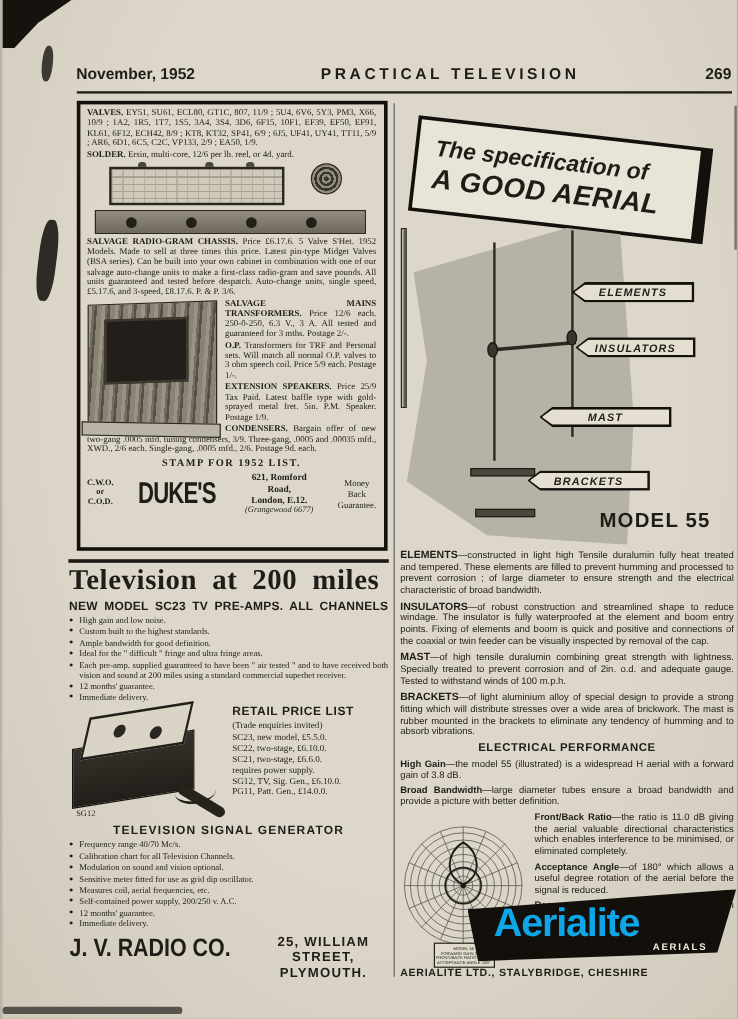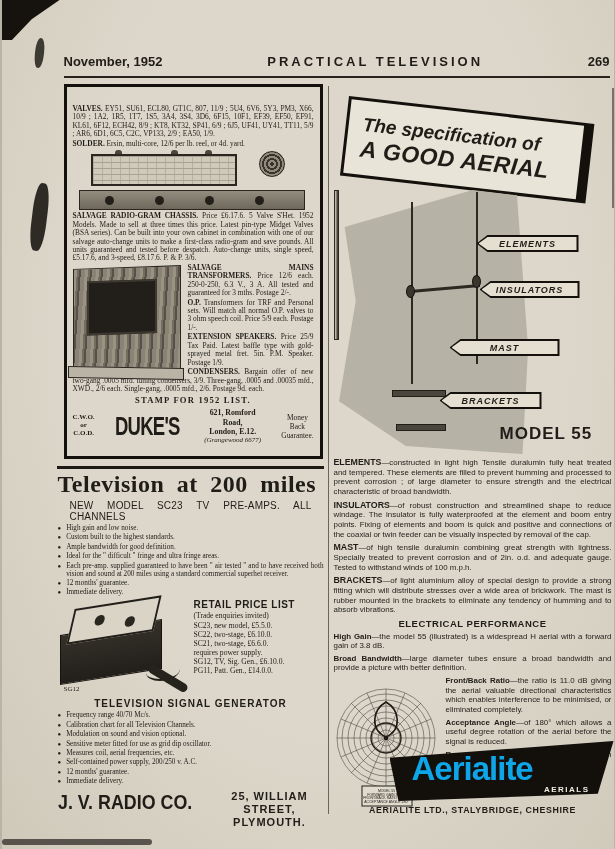--- a/index.html
+++ b/index.html
@@ -18,21 +18,21 @@
 
   
   .header { position:absolute; left:62px; top:54px; width:546px; display:flex; justify-content:space-between; align-items:baseline;
             font-family:"Liberation Sans", sans-serif; font-size:13px; font-weight:bold; }
   .header .title { letter-spacing:3px; }
   .header-rule { position:absolute; left:62px; top:76px; width:546px; border-top:2px solid #26231d; }
   .vrule { position:absolute; left:326px; top:86px; height:728px; border-left:1px solid #6a655b; }
 
   
   .dukes { position:absolute; left:62px; top:84px; width:259px; height:375px; border:3px solid #14110c;
-           padding:18px 6px; font-size:7.4px; line-height:1.14; text-align:justify; overflow:hidden; }
+           padding:3px 6px; font-size:7.4px; line-height:1.14; text-align:justify; overflow:hidden; }
   .dukes p { margin-bottom:1px; }
   .lead { font-weight:bold; }
   .radio { position:relative; width:236px; height:60px; margin:2px auto 2px; }
   .radio-base { position:absolute; left:4px; bottom:0; width:226px; height:20px; background:linear-gradient(#938d80,#6e685c); border:1px solid #2a2620; }
   .knob { position:absolute; bottom:5px; width:9px; height:9px; border-radius:50%; background:#221f19; }
   .radio-dial { position:absolute; left:16px; top:4px; width:146px; height:32px; background:#cfcaba; border:2px solid #2a2620;
                 background-image:repeating-linear-gradient(#a8a294 0 1px, transparent 1px 6px), repeating-linear-gradient(90deg,#b5b0a2 0 1px, transparent 1px 9px); }
   .radio-speaker { position:absolute; right:26px; top:1px; width:26px; height:26px; border-radius:50%;
                    background:repeating-radial-gradient(circle at 50% 50%, #38342c 0 2px, #918b7d 2px 4px); border:1px solid #2a2620; }
   .radio-tube { position:absolute; top:0; width:7px; height:8px; border-radius:3px 3px 0 0; background:#4a463e; }
@@ -49,21 +49,21 @@
   .dukes-logo { font-family:"Liberation Sans", sans-serif; font-weight:bold; font-size:25px; letter-spacing:-1px; transform:scaleX(.74); transform-origin:left center; white-space:nowrap; }
   .dukes-addr { width:108px; font-weight:bold; font-size:7.8px; line-height:1.2; margin-left:-18px; }
   .dukes-phone { font-style:italic; font-weight:normal; font-size:7px; }
   .guarantee { width:44px; font-size:7.4px; line-height:1.25; }
 
   .divider-h { position:absolute; left:55px; top:466px; width:267px; border-top:3px solid #1d1a15; }
 
   
   .jv { position:absolute; left:56px; top:471px; width:266px; }
   .tv200 { font-weight:bold; font-size:24px; white-space:nowrap; letter-spacing:.5px; word-spacing:6px; }
-  .newmodel { font-family:"Liberation Sans", sans-serif; font-weight:normal; font-size:10px; margin:2px 12px 2px; letter-spacing:.2px; text-align:justify; text-align-last:justify; }
+  .newmodel { font-family:"Liberation Sans", sans-serif; font-weight:bold; font-size:10px; margin:2px 0 2px; letter-spacing:.2px; text-align:justify; text-align-last:justify; }
   ul.features { list-style:none; font-size:7.2px; line-height:1.12; }
   ul.features li { display:flex; gap:5px; margin-bottom:1px; }
   ul.features .bullet { font-size:6px; line-height:1.4; }
   ul.features .ftext { flex:1; text-align:justify; }
   .genrow { display:flex; margin-top:3px; height:96px; }
   .siggen { position:relative; width:132px; height:94px; }
   .siggen-body { position:absolute; left:2px; top:28px; width:102px; height:50px; background:linear-gradient(#35312a,#221f1a); transform:skewY(-9deg); border:1px solid #16130f; }
   .siggen-top { position:absolute; left:12px; top:4px; width:88px; height:34px; background:#d9d4c6; border:2px solid #221f1a; transform:rotate(-9deg) skewX(-22deg); }
   .siggen-knob { position:absolute; width:10px; height:10px; border-radius:50%; background:#2a2620; }
   .siggen-cable { position:absolute; left:88px; top:62px; width:34px; height:20px; border:0; border-bottom:2px solid #221f1a; border-radius:0 0 60% 40%; }
@@ -103,21 +103,21 @@
                  font-size:7.9px; line-height:1.22; text-align:justify; }
   .aerial-text p { margin-bottom:3px; }
   .aerial-text .lead2 { font-weight:bold; font-size:8.8px; }
   .perf-title { text-align:center; font-weight:bold; font-size:9.5px; letter-spacing:.5px; margin:2px 0 2px; }
   .polar { float:left; width:106px; height:128px; margin:4px 6px 0 0; }
 
   .aerialite { position:absolute; left:388px; top:741px; width:224px; height:60px; background:#13100c;
                clip-path:polygon(0 28%, 100% 0, 93% 88%, 4% 100%); z-index:5; }
   .aerialite-name { position:absolute; left:22px; top:9px; color:#0ea5e9; font-family:"Liberation Sans", sans-serif; font-weight:bold; font-size:33px; letter-spacing:-1px; }
   .aerialite-sub { position:absolute; right:24px; bottom:7px; color:#efece1; font-family:"Liberation Sans", sans-serif; font-weight:bold; font-size:8px; letter-spacing:1.5px; }
-  .aerialite-footer { position:absolute; left:332px; top:805px; width:278px; font-family:"Liberation Sans", sans-serif; font-weight:bold; font-size:8.8px; letter-spacing:.6px;text-align:center; }
+  .aerialite-footer { position:absolute; left:332px; top:805px; width:278px; font-family:"Liberation Sans", sans-serif; font-weight:bold; font-size:8.8px; letter-spacing:.6px; }
 
   .caption-lines { font-size:3.5px; line-height:1.1; }
 </style>
 </head>
 <body>
 
 <div class="page">
 
   <div class="mark mark-corner"></div>
   <div class="mark mark-left1"></div>

